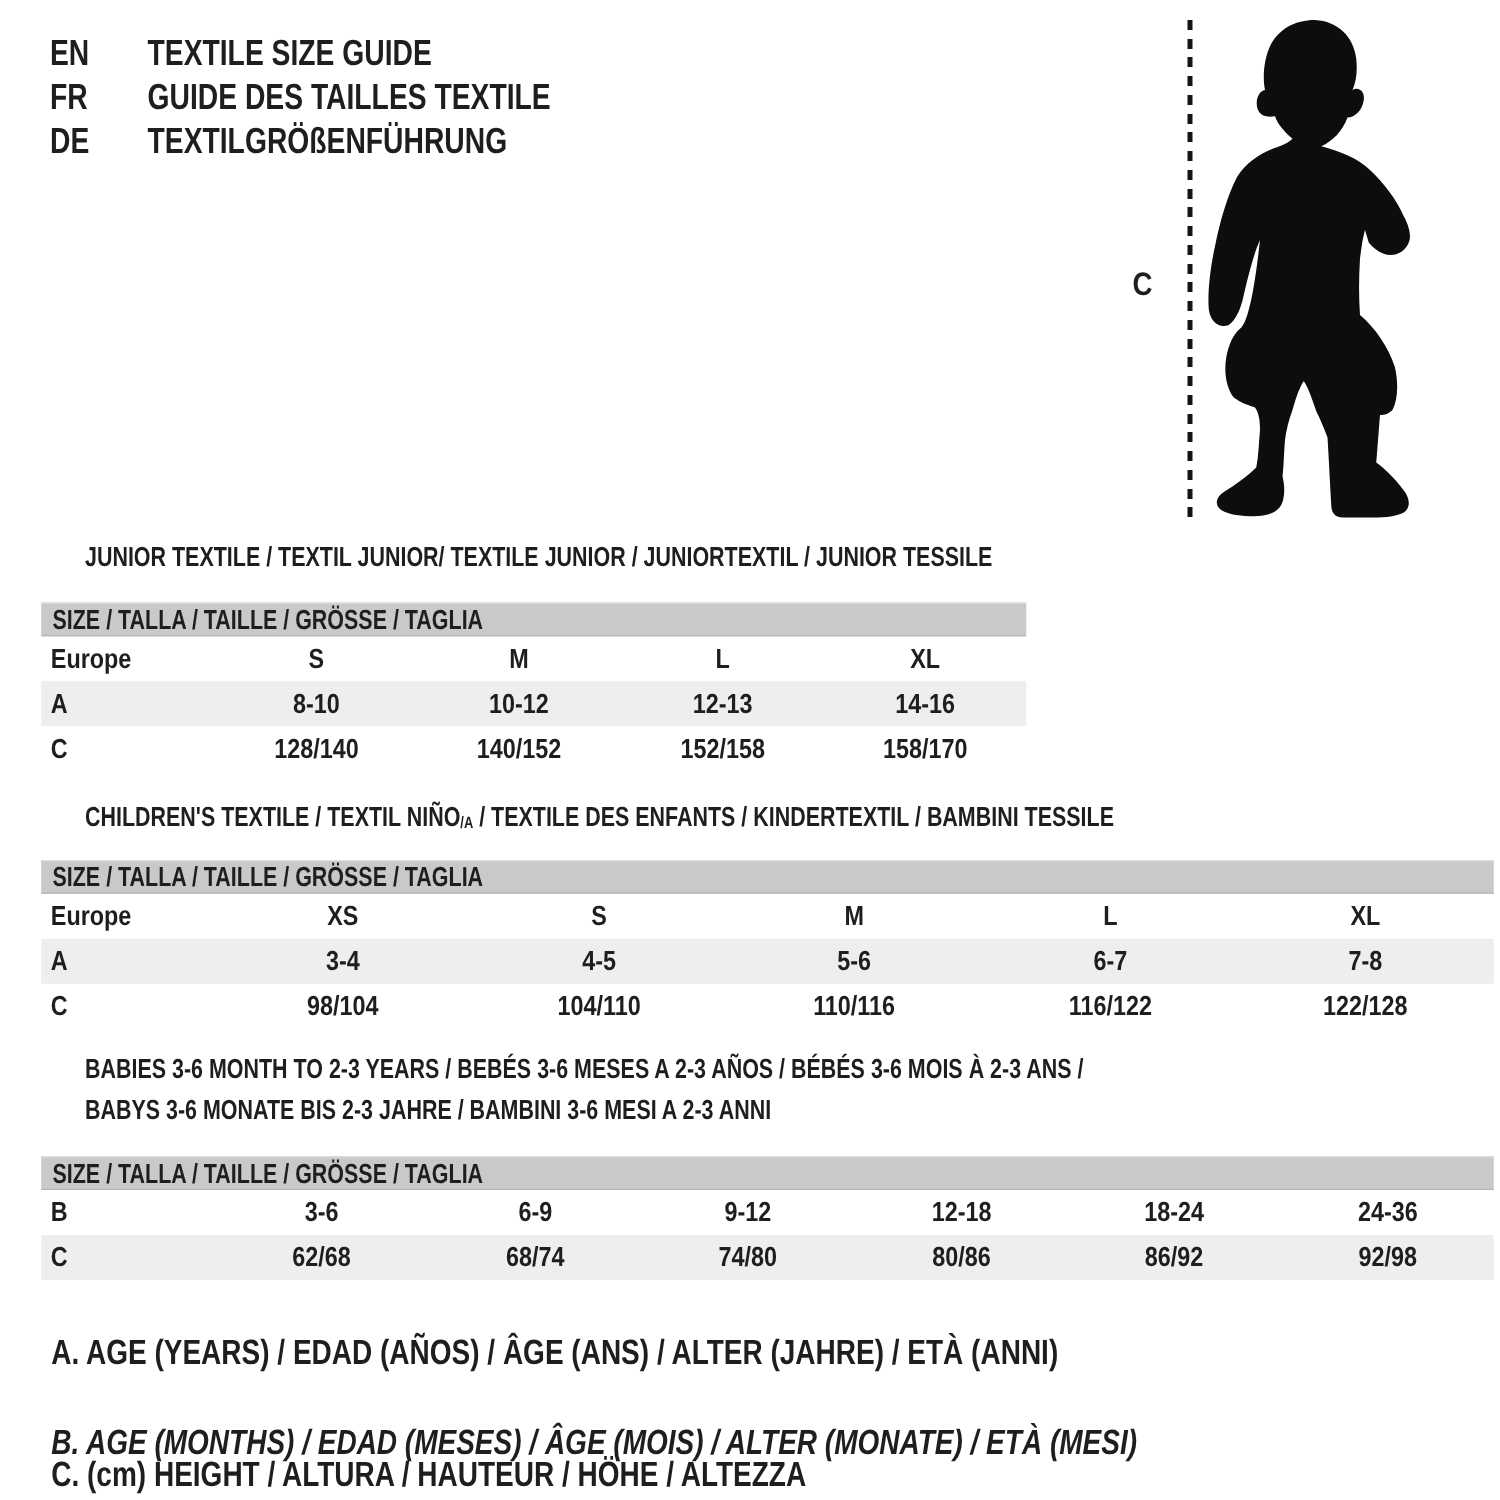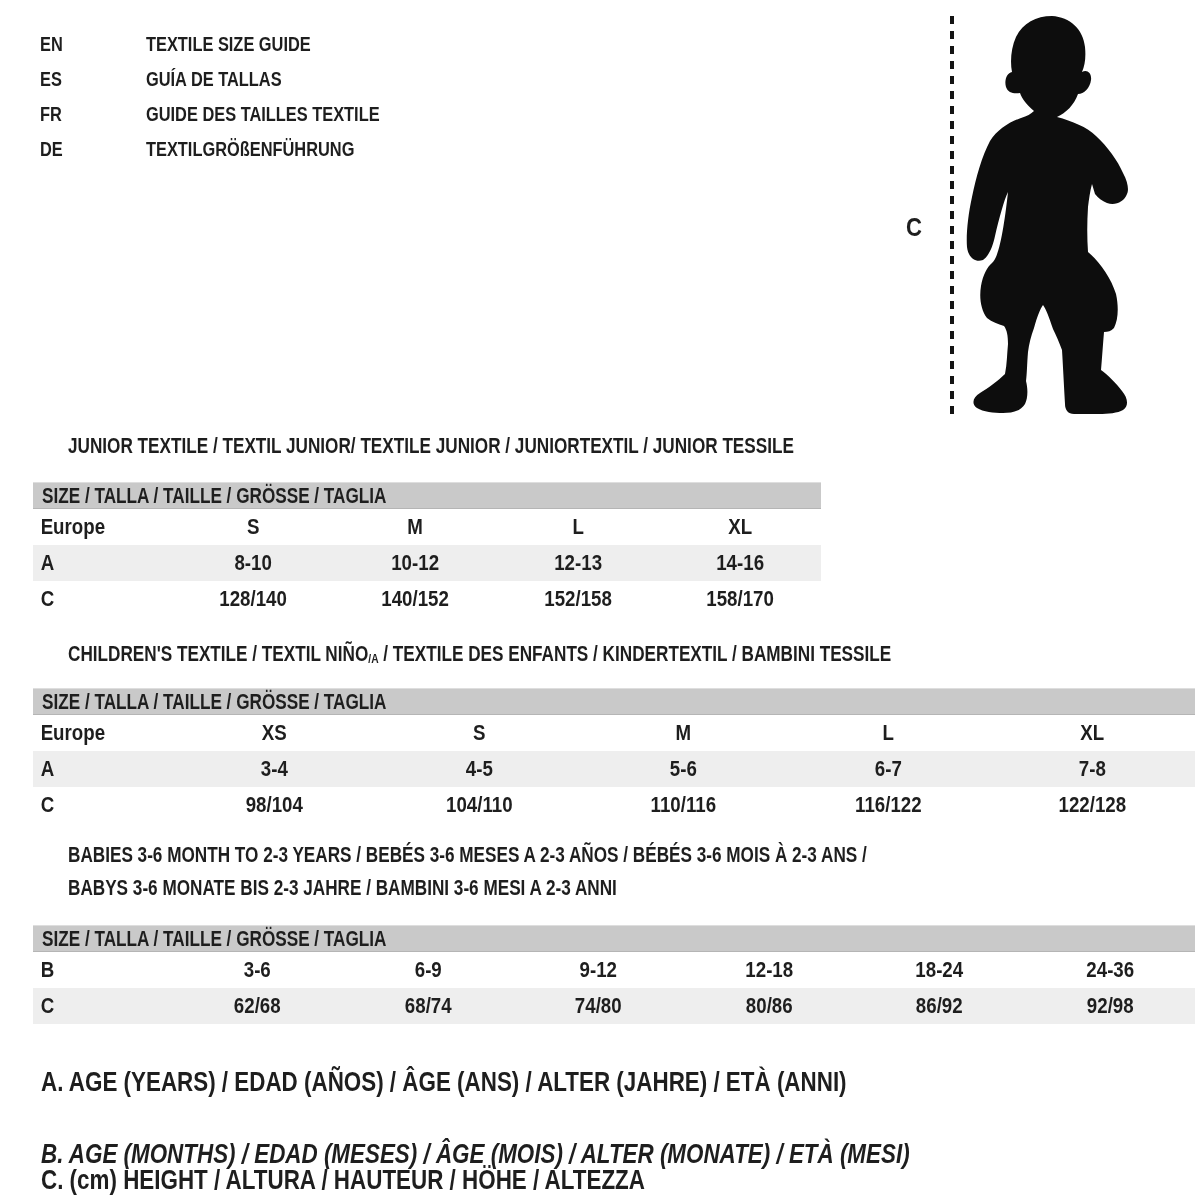--- a/index.html
+++ b/index.html
@@ -5,21 +5,21 @@
   html,body{margin:0;padding:0;}
   body{
     width:1200px;height:1200px;position:relative;overflow:hidden;
     background:#ffffff;color:#1e1e1e;
     font-family:"Liberation Sans",sans-serif;font-weight:bold;
   }
   .cond{display:inline-block;transform:scaleX(.78);transform-origin:0 50%;white-space:nowrap;}
 
   
   .langs{position:absolute;left:40px;top:26px;}
-  .lang-row{display:grid;grid-template-columns:78px auto;align-items:center;height:35px;font-size:21px;gap:28px;}
+  .lang-row{display:grid;grid-template-columns:78px auto;align-items:center;height:35px;font-size:29px;}
 
   
   .figure{position:absolute;left:890px;top:0;width:310px;height:430px;}
   .measure-line{
     position:absolute;left:60px;top:16px;width:4px;height:398px;
     background:repeating-linear-gradient(to bottom,#141414 0 8px,transparent 8px 15px);
   }
   .c-label{position:absolute;left:16px;top:212px;font-size:26px;transform:scaleX(.85);transform-origin:0 50%;}
   .toddler{position:absolute;left:66px;top:14px;}
 
@@ -52,24 +52,20 @@
   .legend-b{left:41px;top:1142px;font-style:italic;}
   .legend-c{left:41px;top:1168px;}
 </style>
 </head>
 <body>
 
 <div class="langs">
   <div class="lang-row">
     <span class="cond">EN</span>
     <span class="cond">TEXTILE SIZE GUIDE</span>
-  </div>
-  <div class="lang-row">
-    <span class="cond">ES</span>
-    <span class="cond">GUÍA DE TALLAS</span>
   </div>
   <div class="lang-row">
     <span class="cond">FR</span>
     <span class="cond">GUIDE DES TAILLES TEXTILE</span>
   </div>
   <div class="lang-row">
     <span class="cond">DE</span>
     <span class="cond">TEXTILGRÖßENFÜHRUNG</span>
   </div>
 </div>

